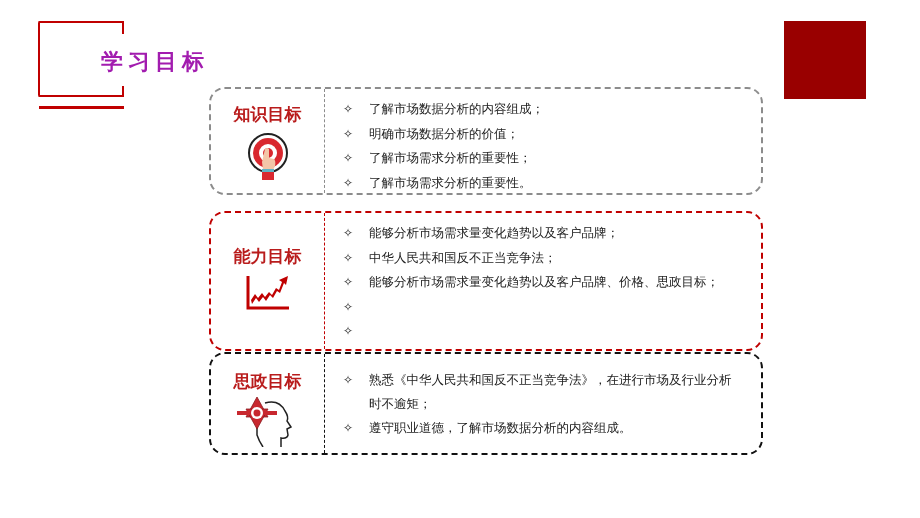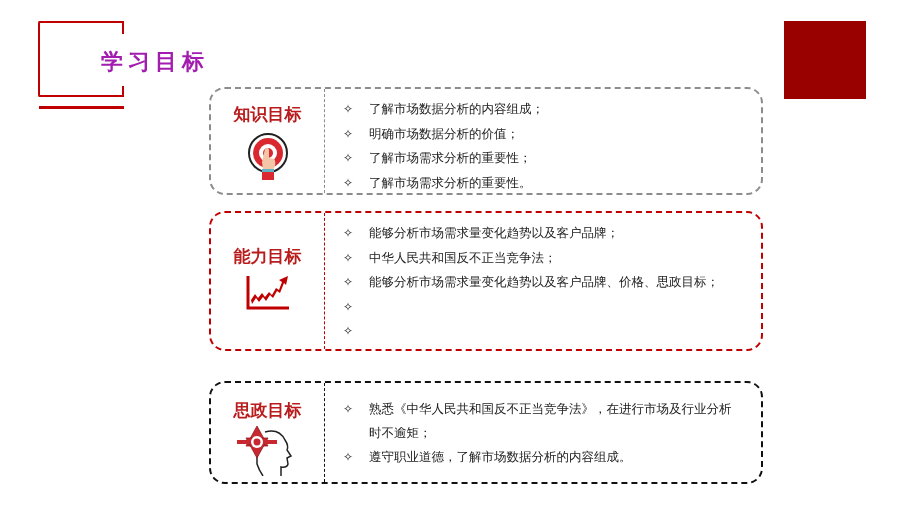--- a/index.html
+++ b/index.html
@@ -124,21 +124,21 @@
       </li>
     <li>
         <span class="bullet">✧</span>
       </li>
     <li>
         <span class="bullet">✧</span>
       </li>
   </ul>
 </div>
 
-<div class="goal-box black" style="top:381px;height:103px;">
+<div class="goal-box black" style="top:352px;height:103px;">
   <div class="goal-left">
     <div class="goal-label" style="margin-top:16px;">思政目标</div>
     <div class="goal-icon" style="margin-top:2px;">
       <svg width="66" height="52" viewBox="0 0 66 52">
         <path d="M30 8 Q44 4 50 16 Q54 22 52 26 L56 32 L52 34 L53 40 Q52 44 46 43 L46 52" fill="none" stroke="#222" stroke-width="1.5"></path>
         <path d="M22 30 L22 40 Q24 46 28 52" fill="none" stroke="#222" stroke-width="1.5"></path>
         <polygon points="22,2 33,22 11,22" fill="#c8282f" stroke="#8a1a1e" stroke-width="0.8"></polygon>
         <polygon points="22,34 11,14 33,14" fill="#c8282f" stroke="#8a1a1e" stroke-width="0.8"></polygon>
         <path d="M2 18 L42 18" stroke="#c8282f" stroke-width="4"></path>
         <circle cx="22" cy="18" r="6" fill="#fff"></circle>

